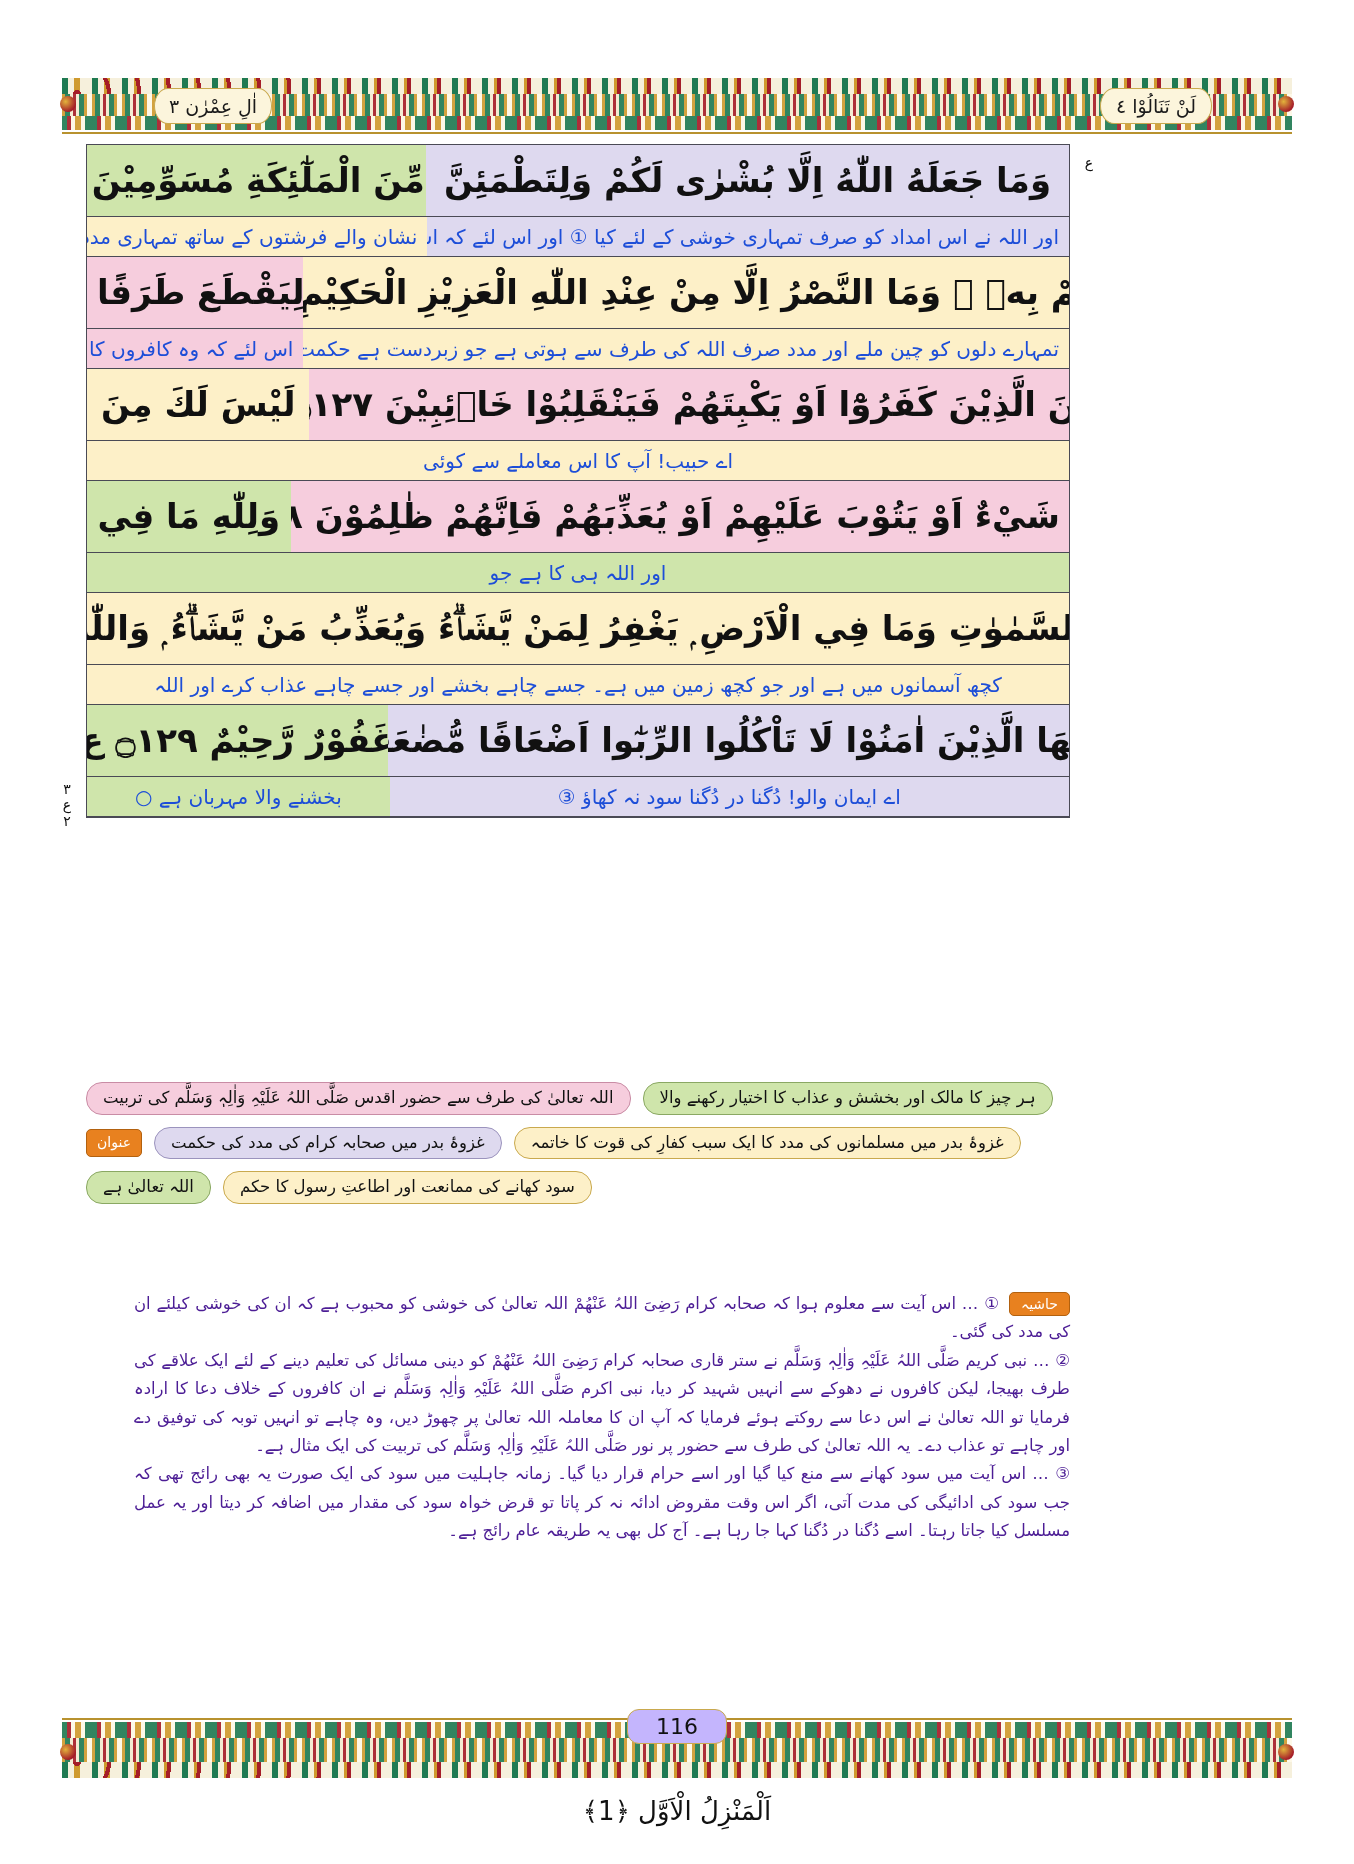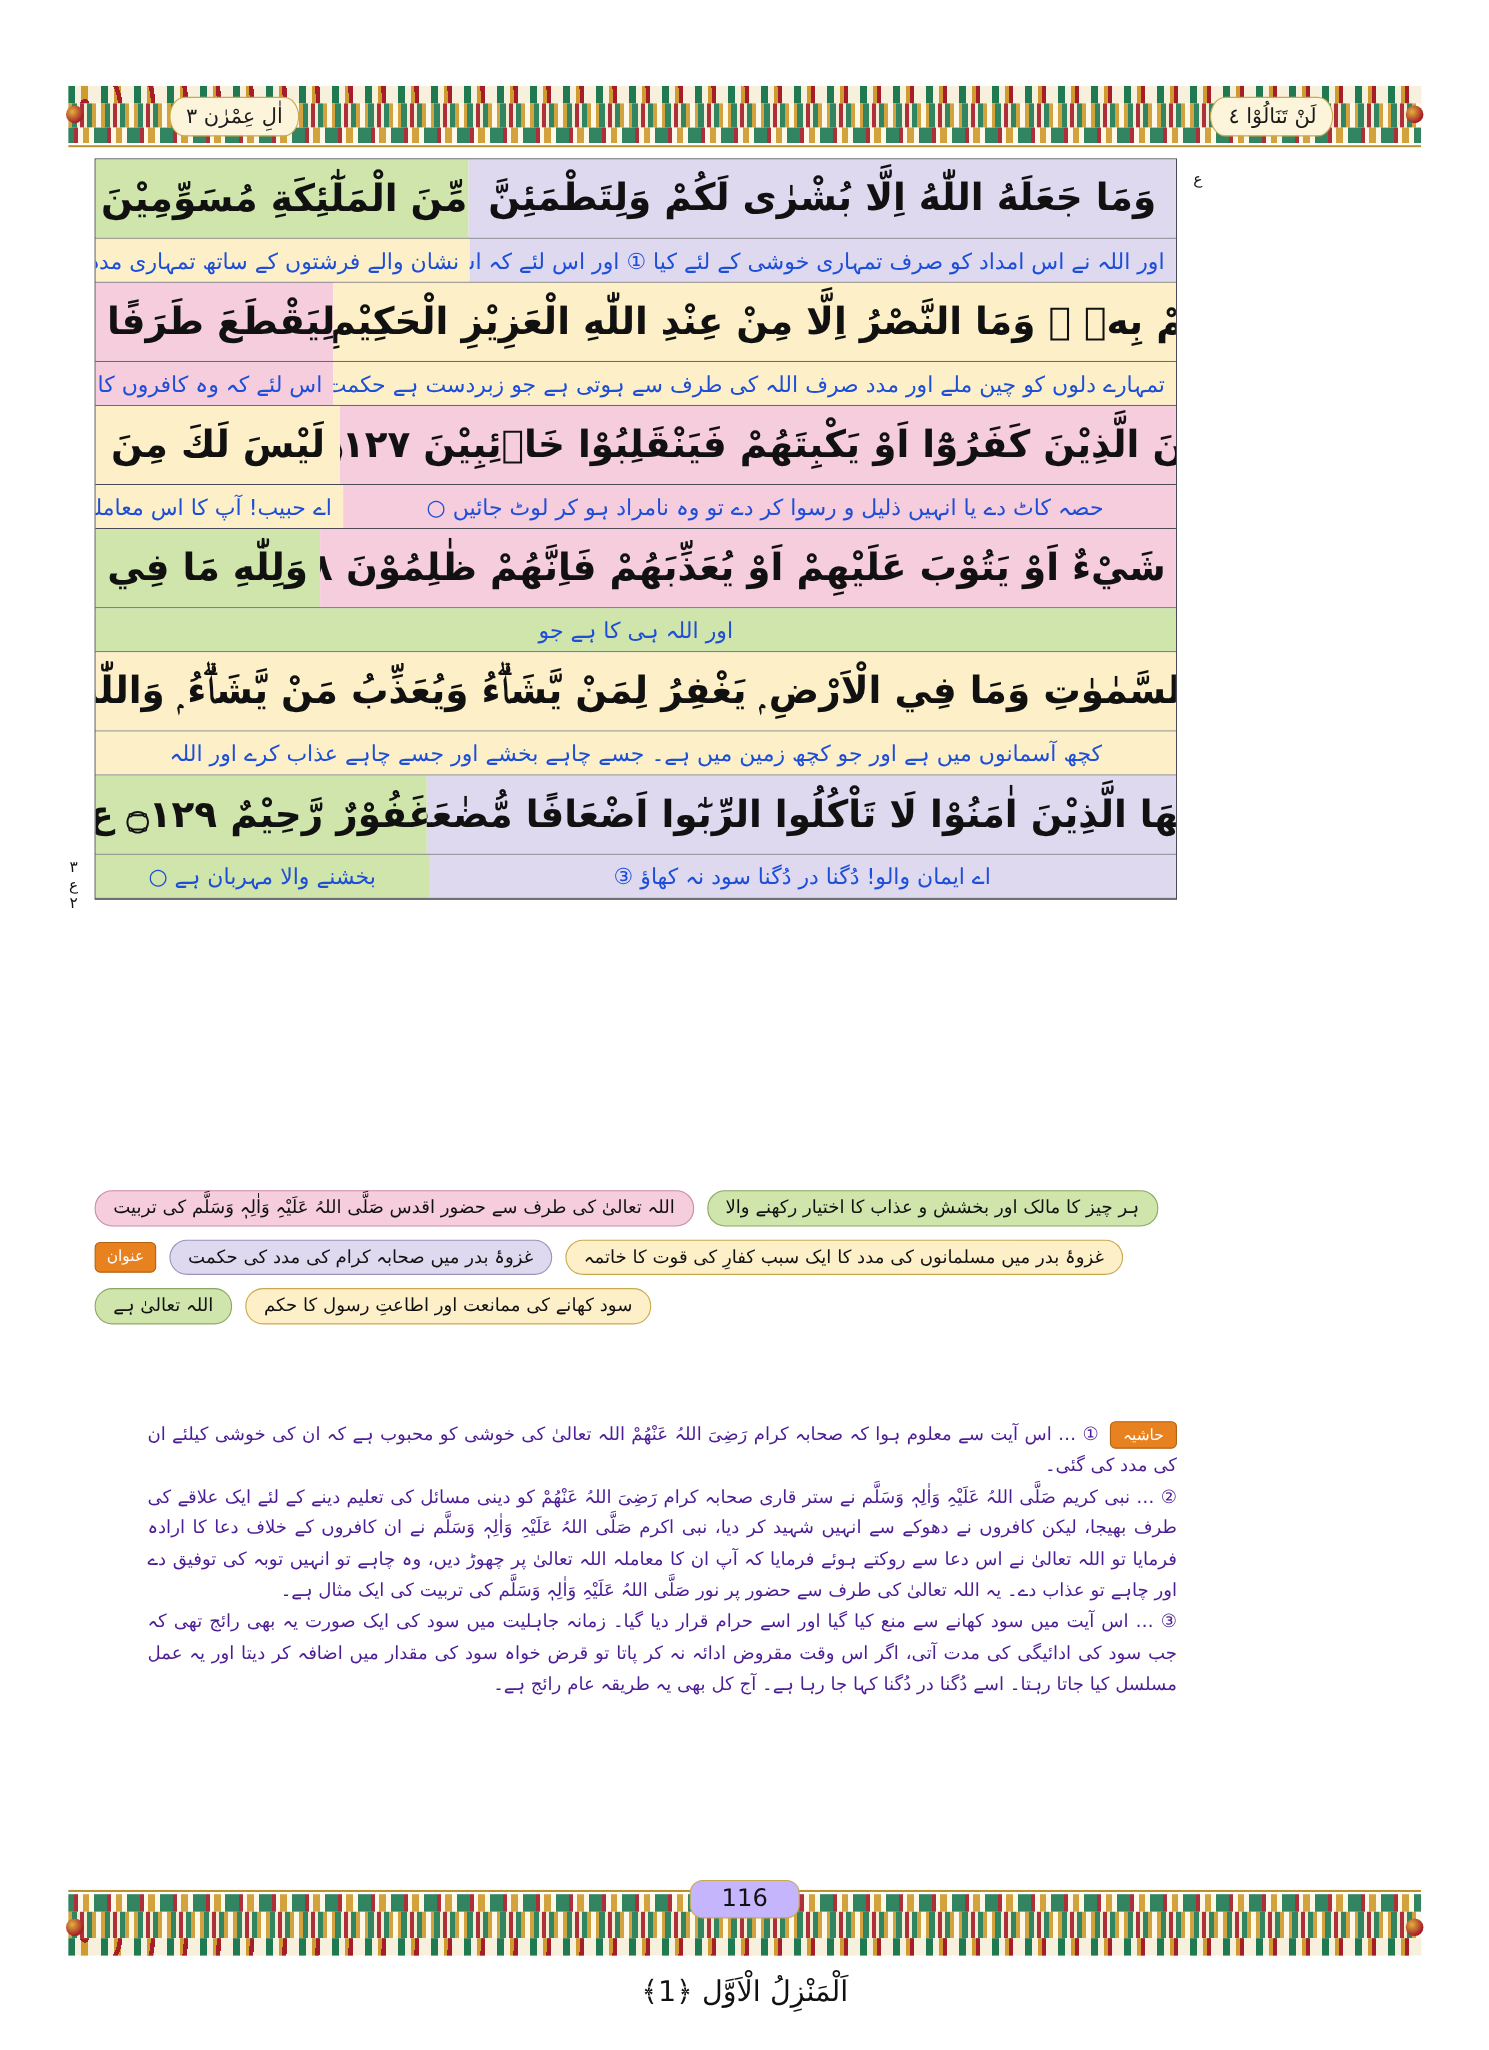--- a/index.html
+++ b/index.html
@@ -66,21 +66,21 @@
     position:absolute; left:0; right:0; height:2px; background:#b8922f;
   }
 
   .cartouche {
     position: absolute;
     top: 10px;
     height: 36px;
     background: #fcf5dc;
     border: 1.5px solid #c9a94e;
     border-radius: 14px / 18px;
-    display: flex; align-items: center; 
+    display: flex; align-items: center; justify-content: center;
     padding: 0 14px;
     z-index: 4;
     font-family: "DejaVu Sans", "Liberation Sans", sans-serif;
     font-size: 19px;
     color: #1a1a1a;
     direction: rtl;
     white-space: nowrap;
   }
   .cartouche.surah { left: 92px; min-width: 112px; }
   .cartouche.juz  { right: 80px; min-width: 112px; }
@@ -290,21 +290,20 @@
     <div class="tr-row">
       <div class="tr-seg bg-cream" style="flex:80">تمہارے دلوں کو چین ملے اور مدد صرف اللہ کی طرف سے ہوتی ہے جو زبردست ہے حکمت والا ہے ○</div>
       <div class="tr-seg bg-pink" style="flex:20">اس لئے کہ وہ کافروں کا ایک</div>
     </div>
 
     <div class="ayah-row">
       <div class="ayah-seg bg-pink" style="flex:78">مِّنَ الَّذِيْنَ كَفَرُوْٓا اَوْ يَكْبِتَهُمْ فَيَنْقَلِبُوْا خَاۗئِبِيْنَ ۝۱۲۷</div>
       <div class="ayah-seg bg-cream" style="flex:22">لَيْسَ لَكَ مِنَ</div>
     </div>
     <div class="tr-row">
-      <div class="tr-seg bg-pink" style="flex:78">حصہ کاٹ دے یا انہیں ذلیل و رسوا کر دے تو وہ نامراد ہو کر لوٹ جائیں ○</div>
       <div class="tr-seg bg-cream" style="flex:22">اے حبیب! آپ کا اس معاملے سے کوئی</div>
     </div>
 
     <div class="ayah-row">
       <div class="ayah-seg bg-pink" style="flex:80">الْاَمْرِ شَيْءٌ اَوْ يَتُوْبَ عَلَيْهِمْ اَوْ يُعَذِّبَهُمْ فَاِنَّهُمْ ظٰلِمُوْنَ ۝۱۲۸</div>
       <div class="ayah-seg bg-green" style="flex:20">وَلِلّٰهِ مَا فِي</div>
     </div>
     <div class="tr-row">
       <div class="tr-seg bg-green" style="flex:20">اور اللہ ہی کا ہے جو</div>
     </div>

